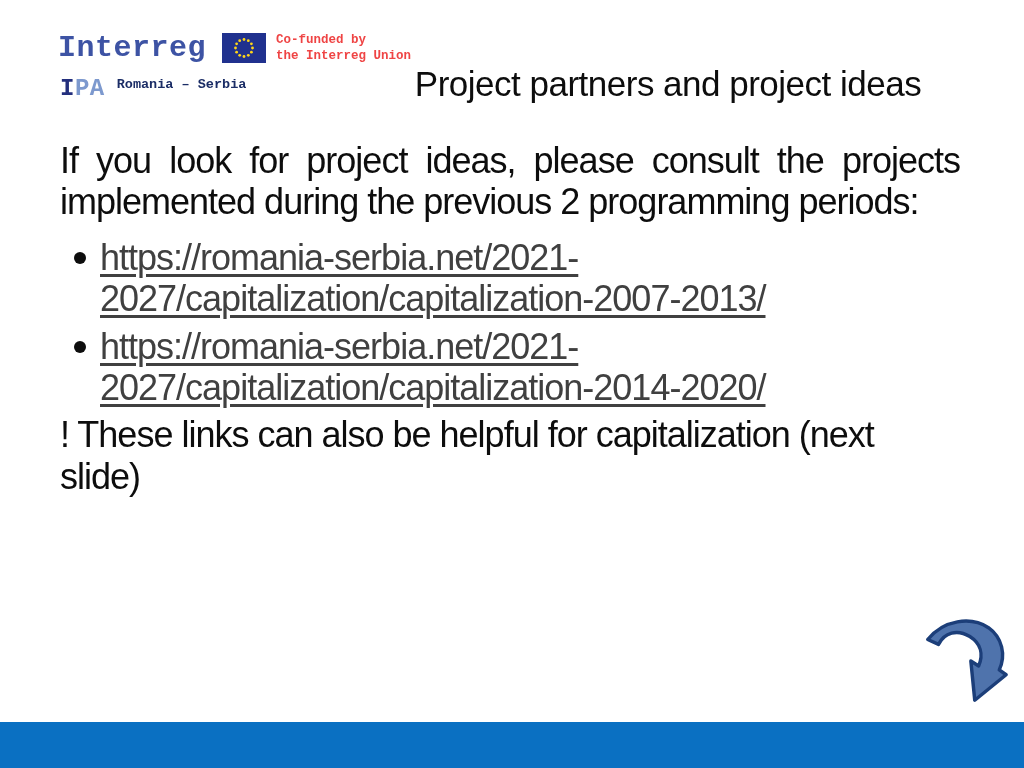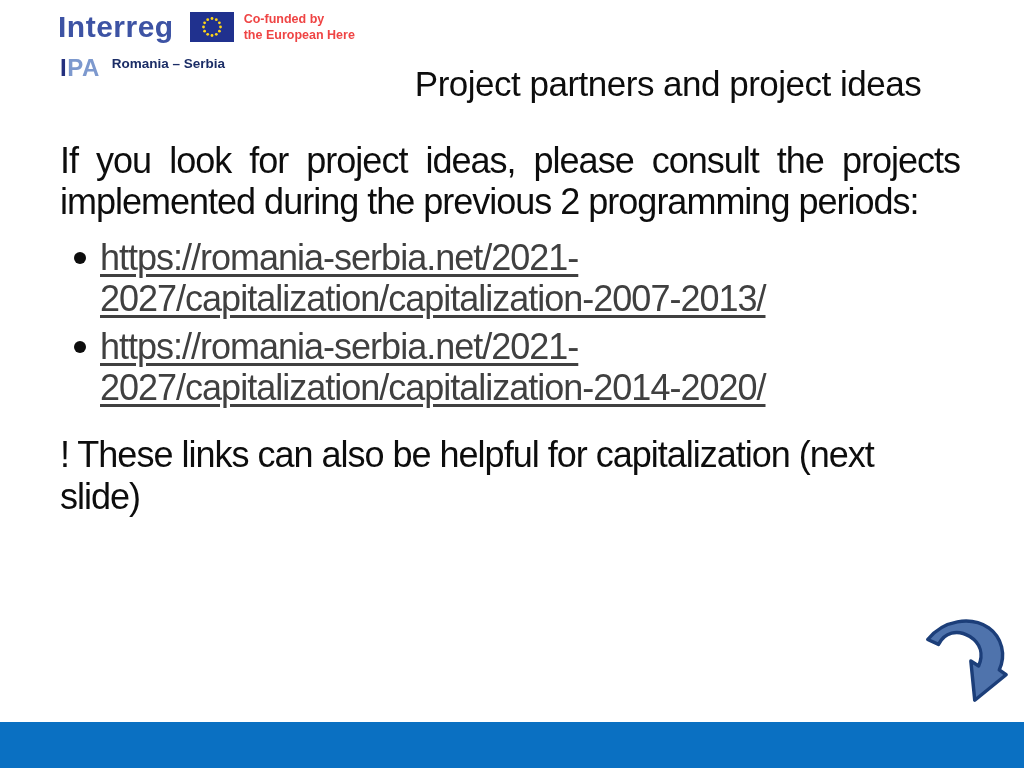--- a/index.html
+++ b/index.html
@@ -9,22 +9,23 @@
     height: 768px;
     background: #ffffff;
     overflow: hidden;
     font-family: "Liberation Sans", sans-serif;
     color: #0d0d0d;
   }
 
   
   .logo-block {
     position: absolute;
-    top: 11px;
+    top: 32px;
     left: 58px;
+    font-family: Liberation Mono, monospace;
   }
   .logo-row1 { display: flex; align-items: center; }
   .interreg-wordmark {
     font-size: 30px;
     font-weight: 700;
     color: #3d53a4;
     letter-spacing: 0.5px;
     line-height: 1;
   }
   .eu-flag { margin-left: 16px; display: block; }
@@ -96,21 +97,21 @@
     border-radius: 50%;
     background: #0d0d0d;
   }
   .hyperlink {
     color: #404040;
     text-decoration: underline;
     text-underline-offset: 4px;
     cursor: pointer;
   }
   .contact-note { margin-top: 8px; }
-  .cap-note { margin-top: 26px; }
+  .cap-note { margin-top: 6px; }
 
   
   .curved-arrow {
     position: absolute;
     right: 12px;
     bottom: 54px;
   }
   .bottom-bar {
     position: absolute;
     left: 0;
@@ -140,21 +141,21 @@
           <circle cx="22" cy="23.5" r="1.4"></circle>
           <circle cx="17.7" cy="22.3" r="1.4"></circle>
           <circle cx="14.6" cy="19.2" r="1.4"></circle>
           <circle cx="13.5" cy="15" r="1.4"></circle>
           <circle cx="14.6" cy="10.8" r="1.4"></circle>
           <circle cx="17.7" cy="7.7" r="1.4"></circle>
         </g>
       </svg>
       <div class="cofunded">
         <div>Co-funded by</div>
-        <div>the European Here</div>
+        <div>the Interreg Union</div>
       </div>
     </div>
     <div class="logo-row2">
       <span class="ipa"><span class="ipa-i">I</span><span class="ipa-pa">PA</span></span>
       <span class="program-region">Romania – Serbia</span>
     </div>
   </div>
 
   <div class="slide-title">Project partners and project ideas</div>
 

